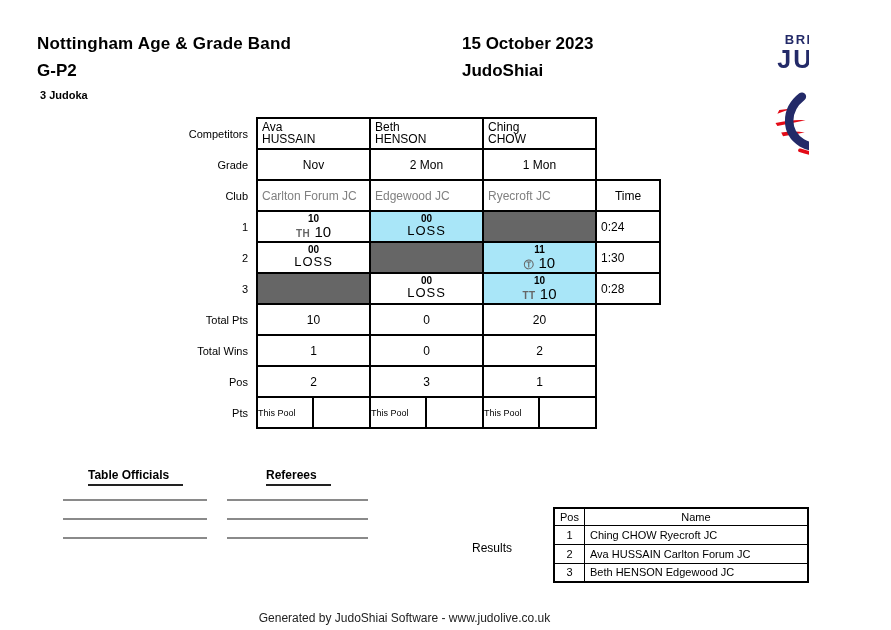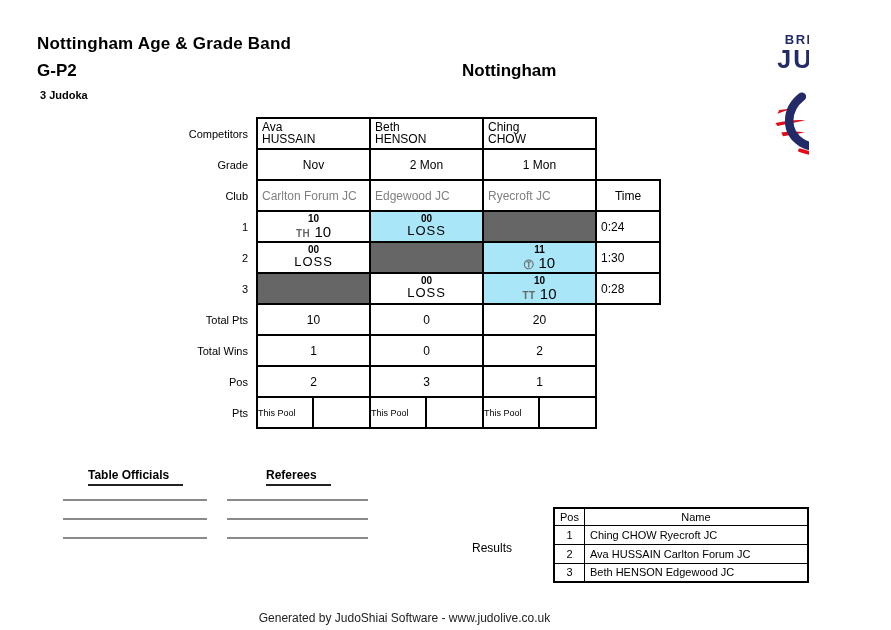--- a/index.html
+++ b/index.html
@@ -60,21 +60,22 @@
   .footer { position:absolute; left:0; right:0; top:611px; text-align:center; font-size:12px; color:#222; }
 </style>
 </head>
 <body>
 
 <div class="page">
 
   <div class="title1">Nottingham Age &amp; Grade Band</div>
   <div class="title2">G-P2</div>
   <div class="judoka">3 Judoka</div>
-  <div class="city">Nottingham</div>
+  <div class="date">15 October 2023</div>
+  <div class="city">JudoShiai</div>
 
   <div class="logo">
     <div class="l1">BRITISH</div>
     <div class="l2">JUDO</div>
     <svg width="86" height="80" viewBox="0 0 90 85">
       <path d="M4,40 Q20,34 32,33 L6,36 Z" fill="#e30b17"></path>
       <path d="M2,50 Q20,46 34,47 L4,53 Z" fill="#e30b17"></path>
       <path d="M8,60 Q22,58 33,60 L10,64 Z" fill="#e30b17"></path>
       <path d="M30,22 C12,36 12,60 30,71 C42,78 56,76 63,66" fill="none" stroke="#232a68" stroke-width="9" stroke-linecap="round"></path>
       <ellipse cx="48" cy="27" rx="8" ry="9" fill="#232a68" transform="rotate(-20 48 27)"></ellipse>

